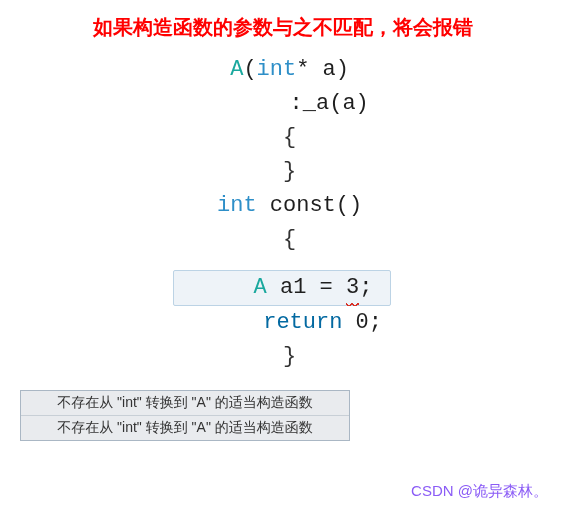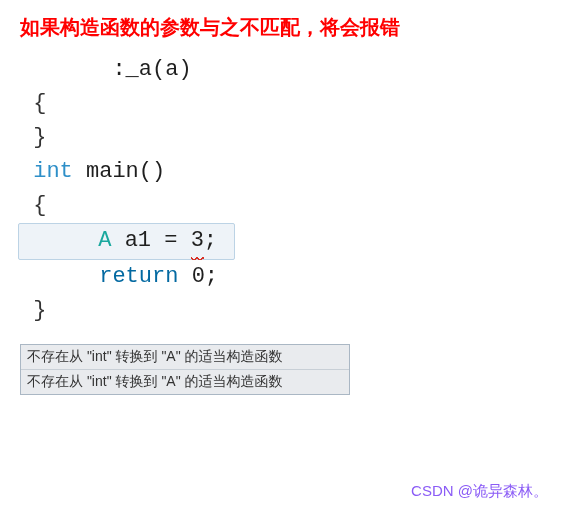--- a/index.html
+++ b/index.html
@@ -1,15 +1,15 @@
 <!DOCTYPE html>
 <html><head>
   <meta charset="utf-8">
   <style>
-    * { margin: 0; padding: 0; box-sizing: border-box; }
+    * { margin: 0; padding: 0; box-sizing: border-box; text-align: center; }
     body {
       width: 566px;
       height: 515px;
       background: #ffffff;
       font-family: "Microsoft YaHei", "SimSun", sans-serif;
       position: relative;
       padding: 14px 20px;
     }
     .title {
       color: #ff0000;
@@ -29,20 +29,21 @@
     .k-cls { color: #1aa89e; }
     .brace { color: #333; }
     .num { color: #1f1f1f; }
     .highlight-line {
       background: #eef3f8;
       border: 1px solid #bcd3e5;
       border-radius: 2px;
       display: inline-block;
       padding: 0 4px 0 0;
       margin-left: -2px;
+      margin-top: 12px;
     }
     .sqg { position: relative; display:inline-block;}
     .sqg::after {
       content:"";
       position:absolute;
       left:0; right:0; bottom:-2px;
       height:4px;
       background:
         radial-gradient(circle at 3px 0, transparent 2px, #d93025 2px, #d93025 3px, transparent 3px) repeat-x;
       background-size: 6px 6px;
@@ -68,26 +69,29 @@
       font-size: 15px;
     }
   </style>
 </head>
 <body>
 
 <div class="title">如果构造函数的参数与之不匹配，将会报错</div>
 
 <div class="code-block">
   <div>
+    &nbsp;<span class="k-cls">A</span><span>(</span><span class="k-type">int</span><span>* </span><span>a</span><span>)</span>
+  </div>
+  <div>
     &nbsp;&nbsp;&nbsp;&nbsp;&nbsp;&nbsp;&nbsp;<span>:_a</span><span>(</span><span>a</span><span>)</span>
   </div>
   <div>&nbsp;<span class="brace">{</span></div>
   <div>&nbsp;<span class="brace">}</span></div>
   <div>
-    &nbsp;<span class="k-type">int</span><span> </span><span>main</span><span>()</span>
+    &nbsp;<span class="k-type">int</span><span> </span><span>const</span><span>()</span>
   </div>
   <div>&nbsp;<span class="brace">{</span></div>
   <div>
     <span class="highlight-line">&nbsp;&nbsp;&nbsp;&nbsp;&nbsp;&nbsp;<span class="k-cls">A</span><span> </span><span>a1 = </span><span class="sqg"><span class="num">3</span></span><span>;</span>&nbsp;</span>
   </div>
   <div>
     &nbsp;&nbsp;&nbsp;&nbsp;&nbsp;&nbsp;<span class="k-kw">return</span><span> </span><span class="num">0</span><span>;</span>
   </div>
   <div>&nbsp;<span class="brace">}</span></div>
 </div>

